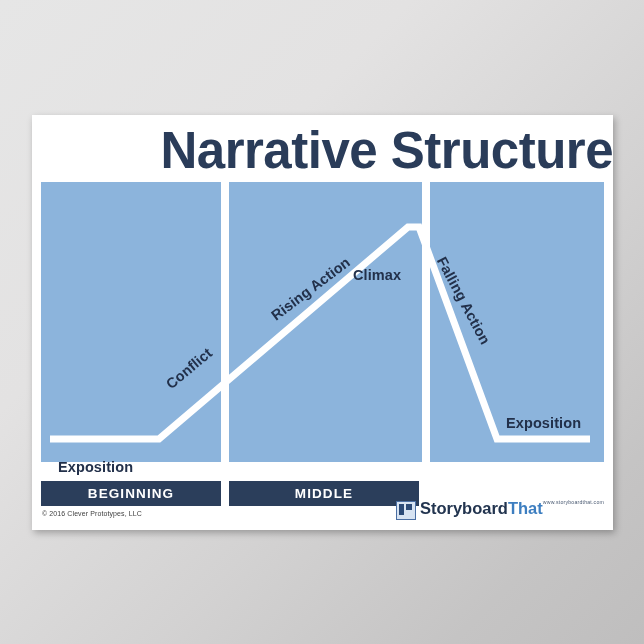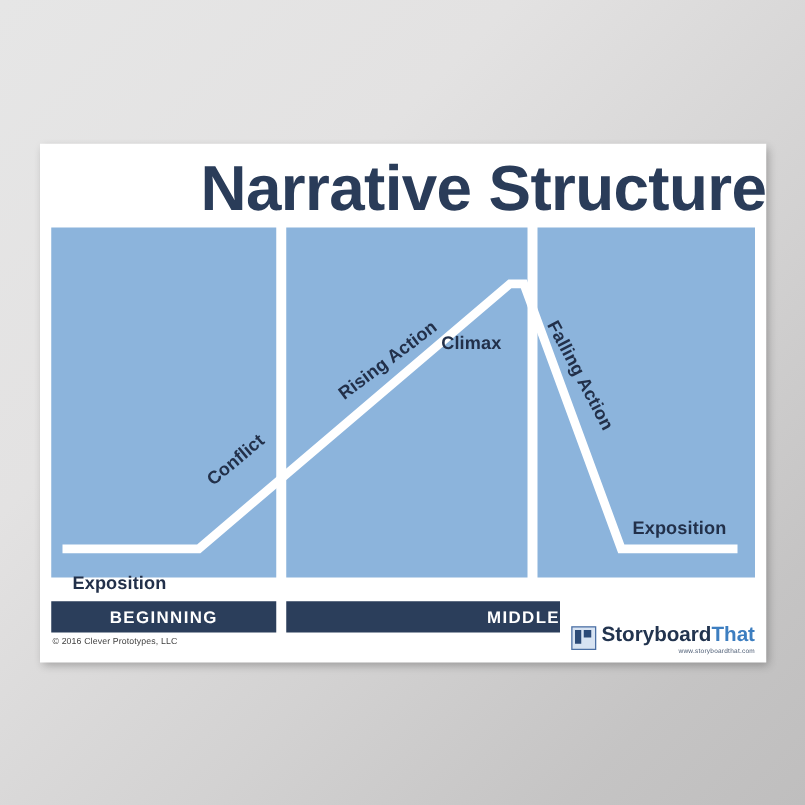--- a/index.html
+++ b/index.html
@@ -108,21 +108,21 @@
     height: 25px;
     background: #2b3e5b;
     color: #ffffff;
     font-size: 13.5px;
     font-weight: bold;
     letter-spacing: 1.1px;
     text-align: center;
     line-height: 25px;
   }
   .band.b1 { left: 0px;   width: 180px; }
-  .band.b2 { left: 188px; width: 219px; text-align: right; }
+  .band.b2 { left: 188px; width: 190px; }
   .band.b3 { left: 389px; width: 174px; }
 
   
   #footer {
     position: absolute;
     left: 0;
     top: 383px;
     width: 581px;
     height: 32px;
   }
@@ -162,21 +162,21 @@
     width: 5px; height: 11px;
     background: #2b4a77;
   }
   #logo-mark::after {
     content: "";
     position: absolute;
     left: 9px; top: 2px;
     width: 6px; height: 6px;
     background: #2b4a77;
   }
-  #logo-text-wrap { display: flex; flex-direction: column; }
+  #logo-text-wrap { display: flex; flex-direction: row; }
   #logo-words {
     font-size: 16.5px;
     font-weight: bold;
     line-height: 19px;
     white-space: nowrap;
   }
   #logo-word-a { color: #22344f; }
   #logo-word-b { color: #3d7ec0; }
   #logo-url {
     font-size: 5.2px;

